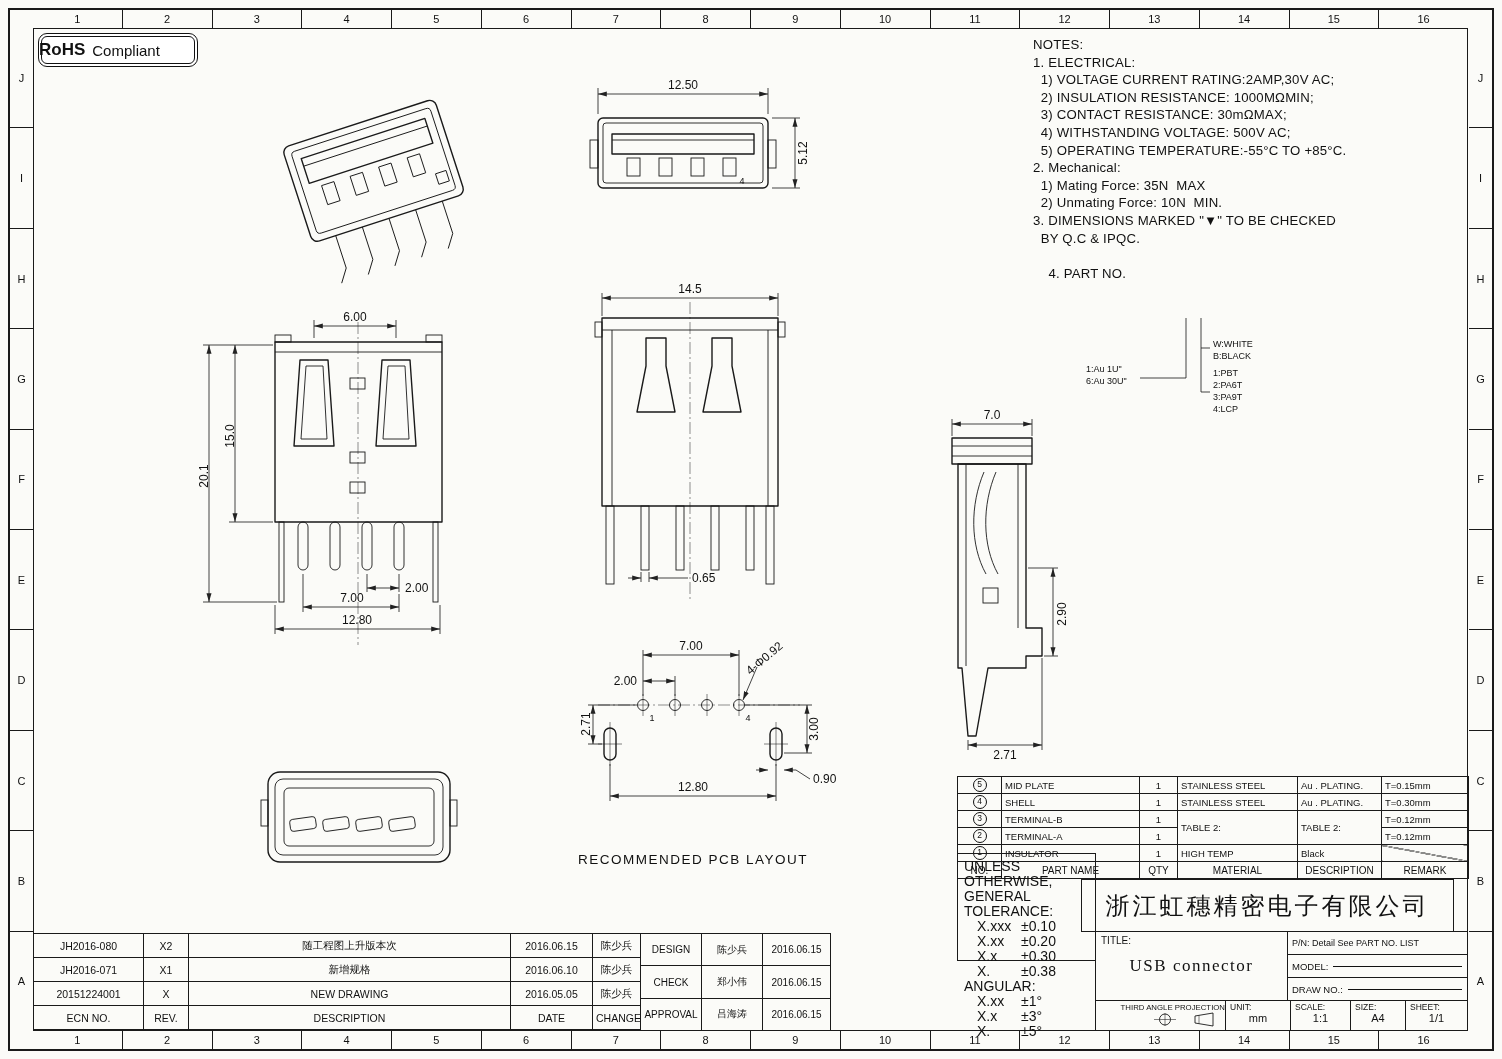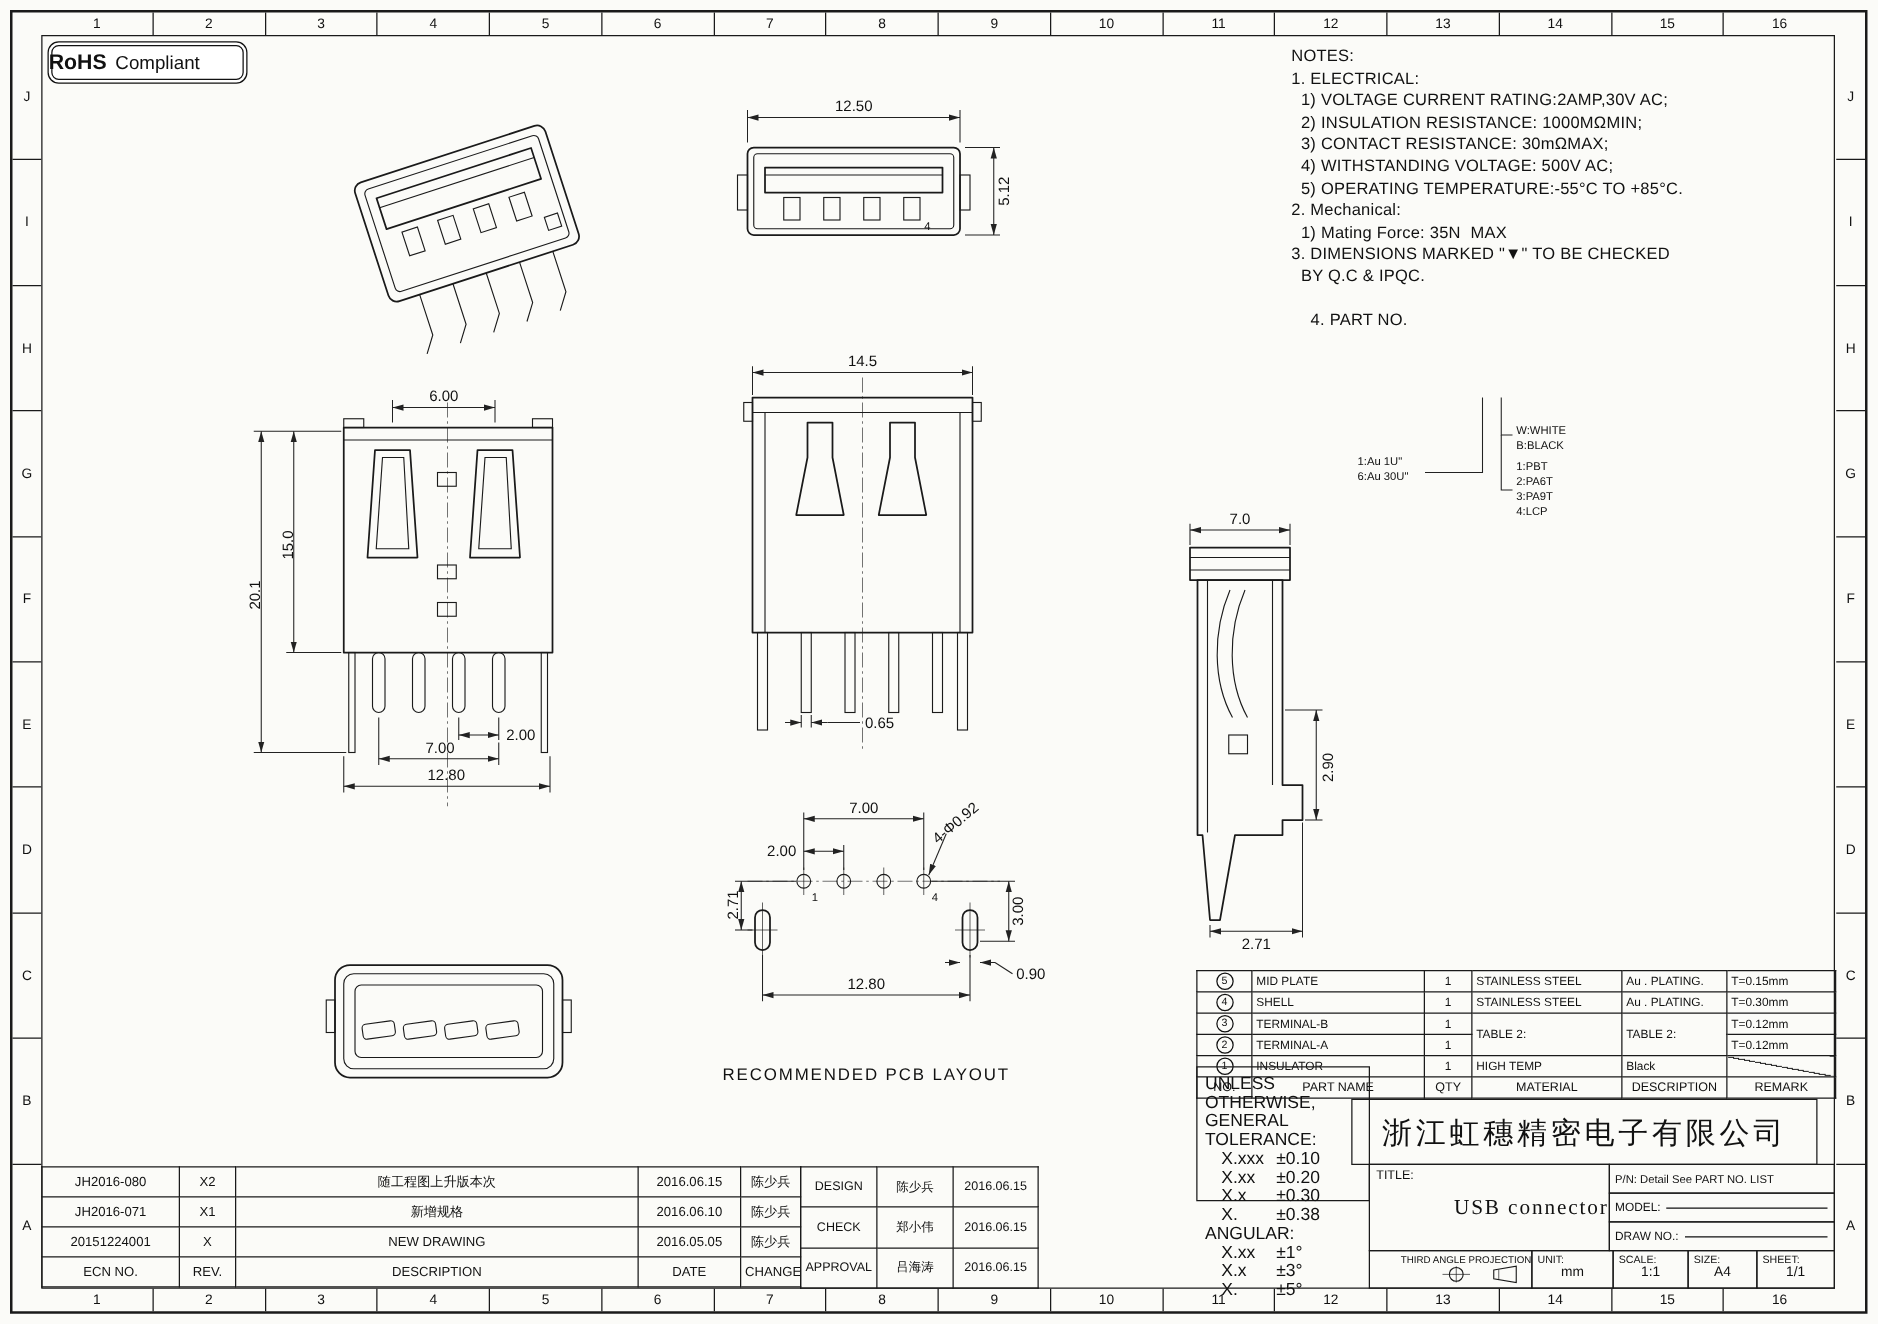--- a/index.html
+++ b/index.html
@@ -45,21 +45,21 @@
   .tr{display:flex;padding-left:13px}
   .tr span:first-child{width:44px}
   
   .company{left:1081px;top:879px;width:373px;height:53px;border:1.2px solid #1a1a1a;box-sizing:border-box;
            display:flex;align-items:center;justify-content:center;font-size:24px;font-weight:normal;letter-spacing:3px}
   
   .titleblock{left:1095px;top:931px;width:373px;height:100px}
   .titleblock>div{position:absolute;border:1px solid #1a1a1a;box-sizing:border-box}
   .tc-title{left:0;top:0;width:193px;height:70px}
   .tb-label{font-size:10px;padding:3px 0 0 5px}
-  .tb-title{text-align:right;font-size:17px;letter-spacing:1.5px;margin-top:10px;font-family:"Liberation Serif","DejaVu Serif",serif}
+  .tb-title{text-align:center;font-size:17px;letter-spacing:1.5px;margin-top:10px;font-family:"Liberation Serif","DejaVu Serif",serif}
   .tc-pn{left:192px;top:0;width:181px;height:24px;display:flex;align-items:center;font-size:9px;padding-left:4px}
   .tc-model,.tc-draw{left:192px;width:181px;height:24px;display:flex;align-items:center;font-size:9.5px;padding-left:4px}
   .tc-model{top:23px}.tc-draw{top:46px}
   .fill-line{flex:1;border-top:1.2px solid #111;margin:0 5px}
   .tc-proj{left:0;top:69px;width:131px;height:31px;text-align:right}
   .tc-proj .tb-tiny{font-size:7.8px;padding-top:2px}
   .tc-unit{left:130px;top:69px;width:66px;height:31px}
   .tc-scale{left:195px;top:69px;width:61px;height:31px}
   .tc-size{left:255px;top:69px;width:56px;height:31px}
   .tc-sheet{left:310px;top:69px;width:63px;height:31px}
@@ -372,20 +372,21 @@
 <div class="abs notes">
   <div class="nl">NOTES:</div>
   <div class="nl">1. ELECTRICAL:</div>
   <div class="nl">  1) VOLTAGE CURRENT RATING:2AMP,30V AC;</div>
   <div class="nl">  2) INSULATION RESISTANCE: 1000MΩMIN;</div>
   <div class="nl">  3) CONTACT RESISTANCE: 30mΩMAX;</div>
   <div class="nl">  4) WITHSTANDING VOLTAGE: 500V AC;</div>
   <div class="nl">  5) OPERATING TEMPERATURE:-55°C TO +85°C.</div>
   <div class="nl">2. Mechanical:</div>
   <div class="nl">  1) Mating Force: 35N  MAX</div>
+  <div class="nl">  2) Unmating Force: 10N  MIN.</div>
   <div class="nl">3. DIMENSIONS MARKED "▼" TO BE CHECKED</div>
   <div class="nl">  BY Q.C &amp; IPQC.</div>
   <div class="nl"></div>
   <div class="nl">    4. PART NO.</div>
 </div>
 
 <table class="bom">
   <colgroup>
       <col style="width:44px">
       <col style="width:138px">

